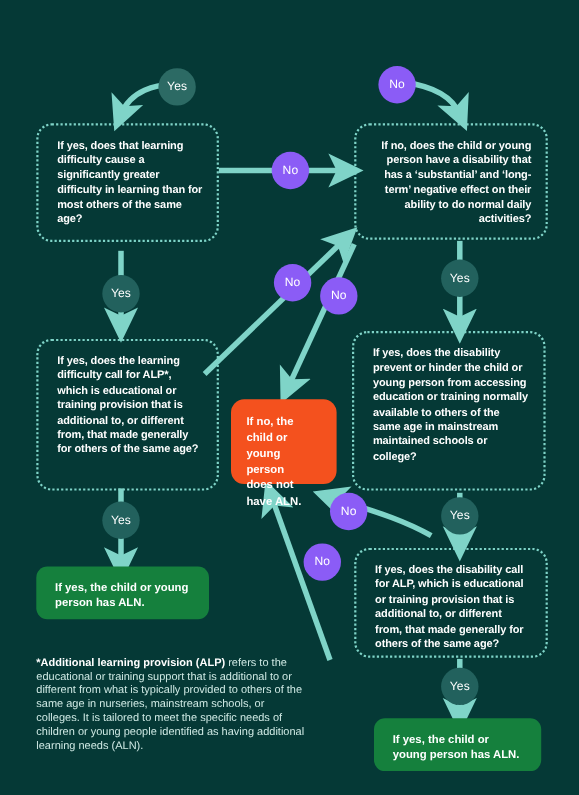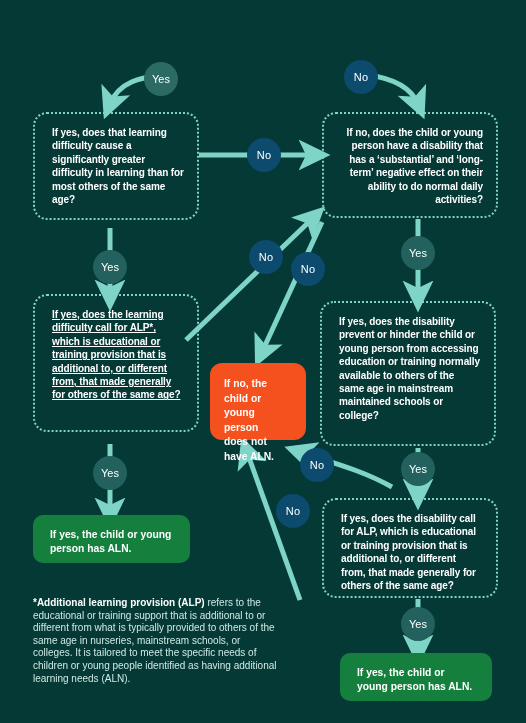--- a/index.html
+++ b/index.html
@@ -89,21 +89,21 @@
     width:34px;height:34px;
     border-radius:50%;
     display:flex;
     align-items:center;
     justify-content:center;
     color:#ffffff;
     font-weight:normal;
     font-size:11px;
     letter-spacing:0.1px;
   }
-  .badge.no{background:#0c4a6e;}
+  .badge.no{background:#8b5cf6;}
   .badge.yes{background:#22615d;}
   .badge.yes.lite{background:#2c6a64;}
 </style>
 </head>
 <body>
 
 <div id="stage">
 
   <svg id="arrows" viewBox="0 0 526 723">
     <defs>
@@ -137,21 +137,21 @@
 
       <path d="M392,487 C362,470 330,462 300,452"></path>
     </g>
   </svg>
 
 
   <div class="qbox" style="left:33px; top:112px; width:166px; height:108px;">If yes, does that learning difficulty cause a significantly greater difficulty in learning than for most others of the same age?</div>
 
   <div class="qbox" style="left:322px; top:112px; width:176px; height:106px;text-align:right;">If no, does the child or young person have a disability that has a ‘substantial’ and ‘long-term’ negative effect on their ability to do normal daily activities?</div>
 
-  <div class="qbox" style="left:33px; top:294px; width:166px; height:138px;text-decoration:underline;">If yes, does the learning difficulty call for ALP*, which is educational or training provision that is additional to, or different from, that made generally for others of the same age?</div>
+  <div class="qbox" style="left:33px; top:308px; width:166px; height:138px;">If yes, does the learning difficulty call for ALP*, which is educational or training provision that is additional to, or different from, that made generally for others of the same age?</div>
 
   <div class="qbox" style="left:320px; top:301px; width:176px; height:145px;">If yes, does the disability prevent or hinder the child or young person from accessing education or training normally available to others of the same age in mainstream maintained schools or college?</div>
 
   <div class="qbox" style="left:322px; top:498px; width:176px; height:100px;">If yes, does the disability call for ALP, which is educational or training provision that is additional to, or different from, that made generally for others of the same age?</div>
 
   <div class="rbox orange" style="left:210px; top:363px; width:96px; height:77px;">If no, the child or young person does not have ALN.</div>
 
   <div class="rbox" style="left:33px; top:515px; width:157px; height:48px;">If yes, the child or young person  has ALN.</div>
 
   <div class="rbox" style="left:340px; top:653px; width:152px; height:48px;">If yes, the child or young person has ALN.</div>

